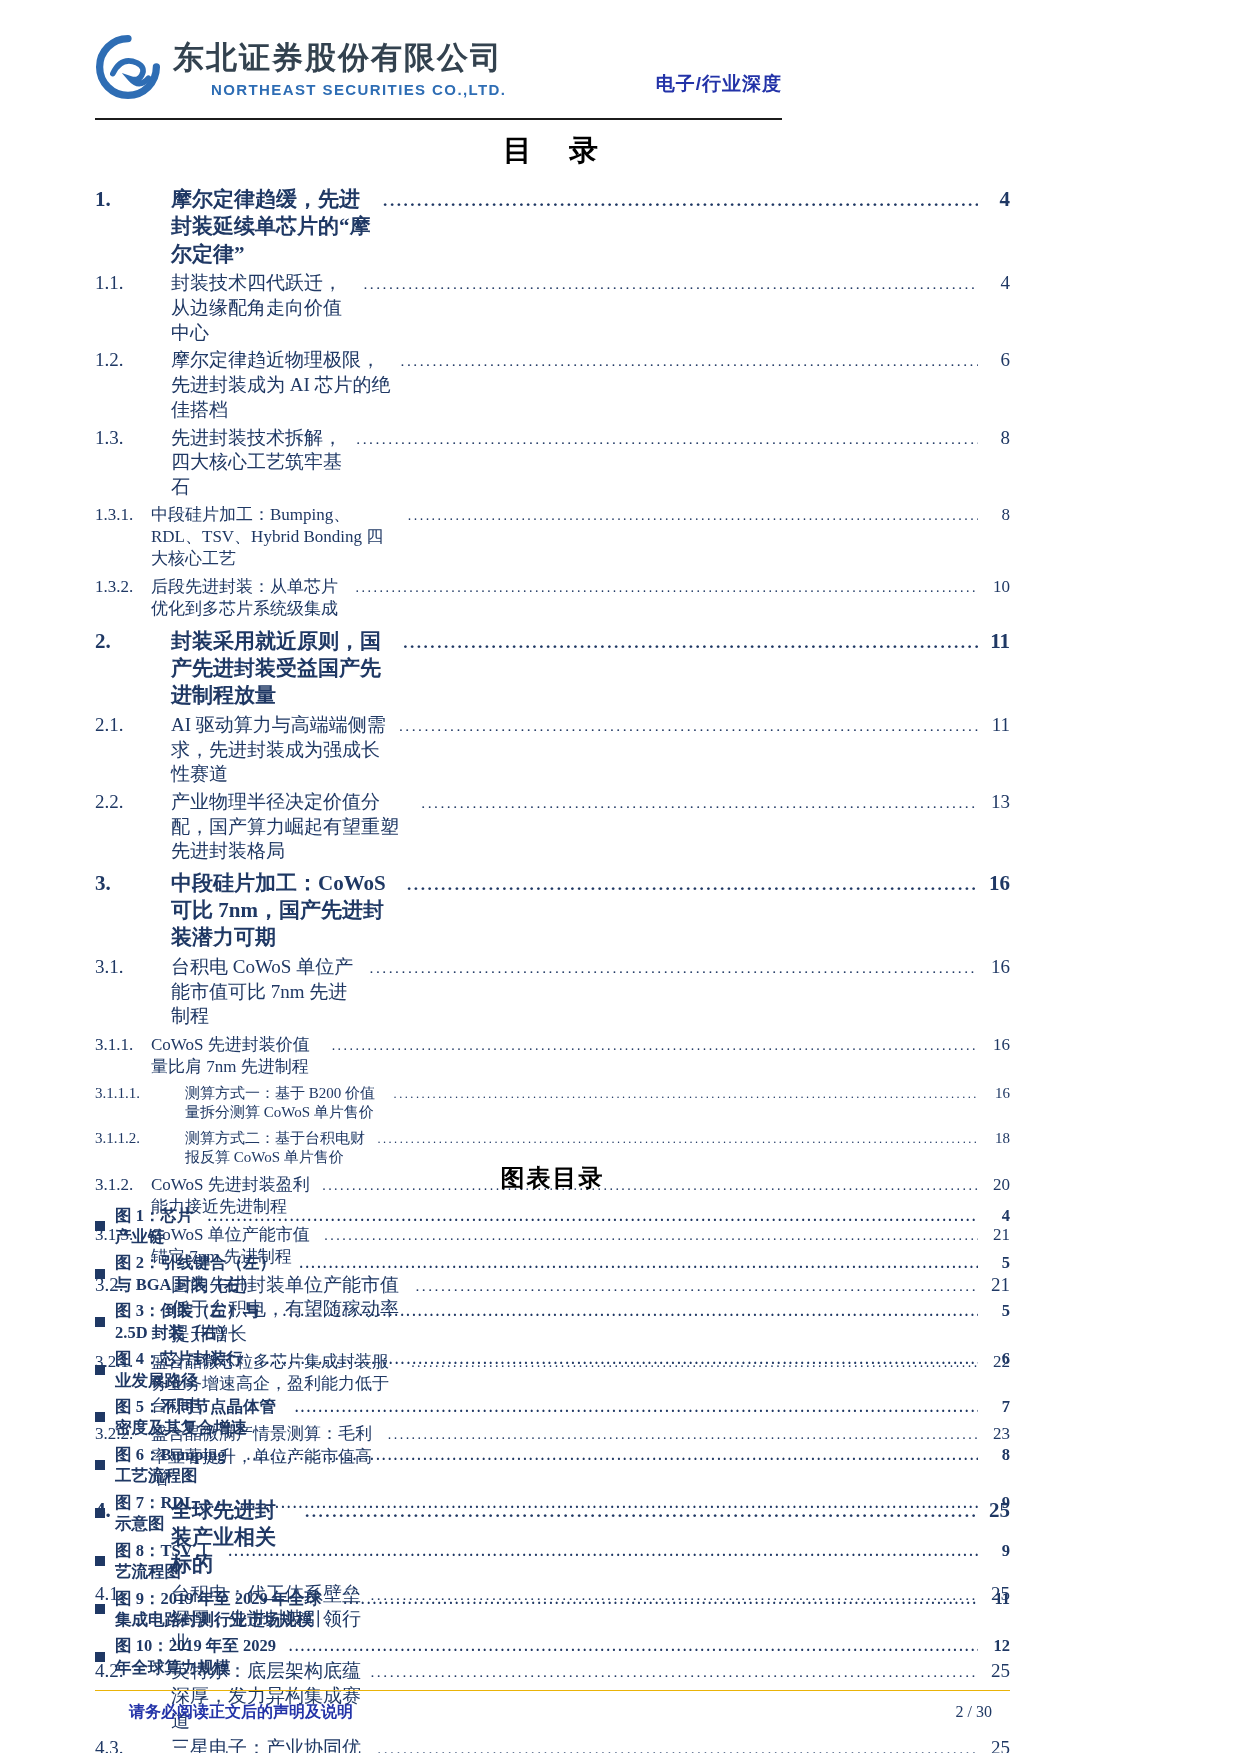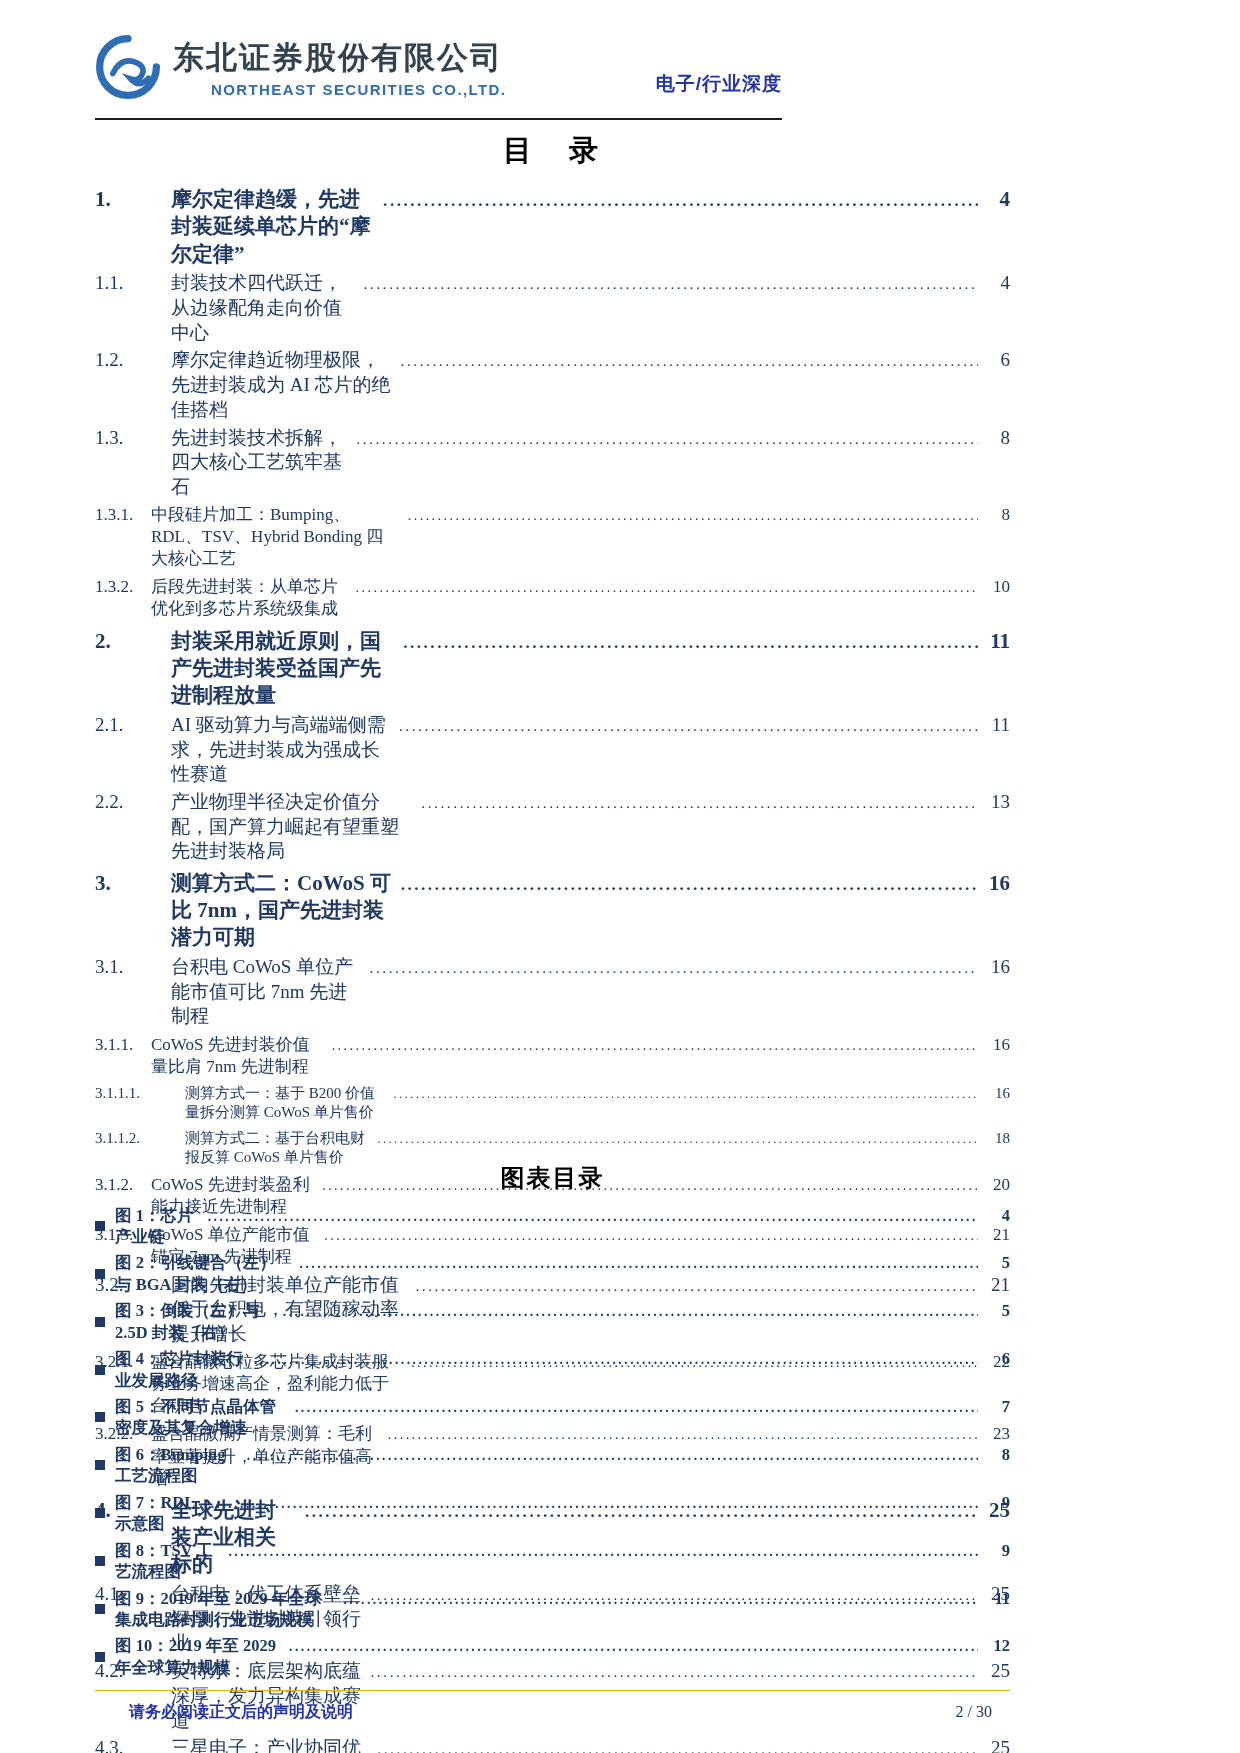--- a/index.html
+++ b/index.html
@@ -215,21 +215,21 @@
         <span class="pg">11</span>
       </div>
       <div class="toc-row lvl2">
         <span class="num">2.2.</span>
         <span class="title">产业物理半径决定价值分配，国产算力崛起有望重塑先进封装格局</span>
         <span class="leader"></span>
         <span class="pg">13</span>
       </div>
       <div class="toc-row lvl1">
         <span class="num">3.</span>
-        <span class="title">测算方式二：CoWoS 可比 7nm，国产先进封装潜力可期</span>
+        <span class="title">中段硅片加工：CoWoS 可比 7nm，国产先进封装潜力可期</span>
         <span class="leader"></span>
         <span class="pg">16</span>
       </div>
       <div class="toc-row lvl2">
         <span class="num">3.1.</span>
         <span class="title">台积电 CoWoS 单位产能市值可比 7nm 先进制程</span>
         <span class="leader"></span>
         <span class="pg">16</span>
       </div>
       <div class="toc-row lvl3">

